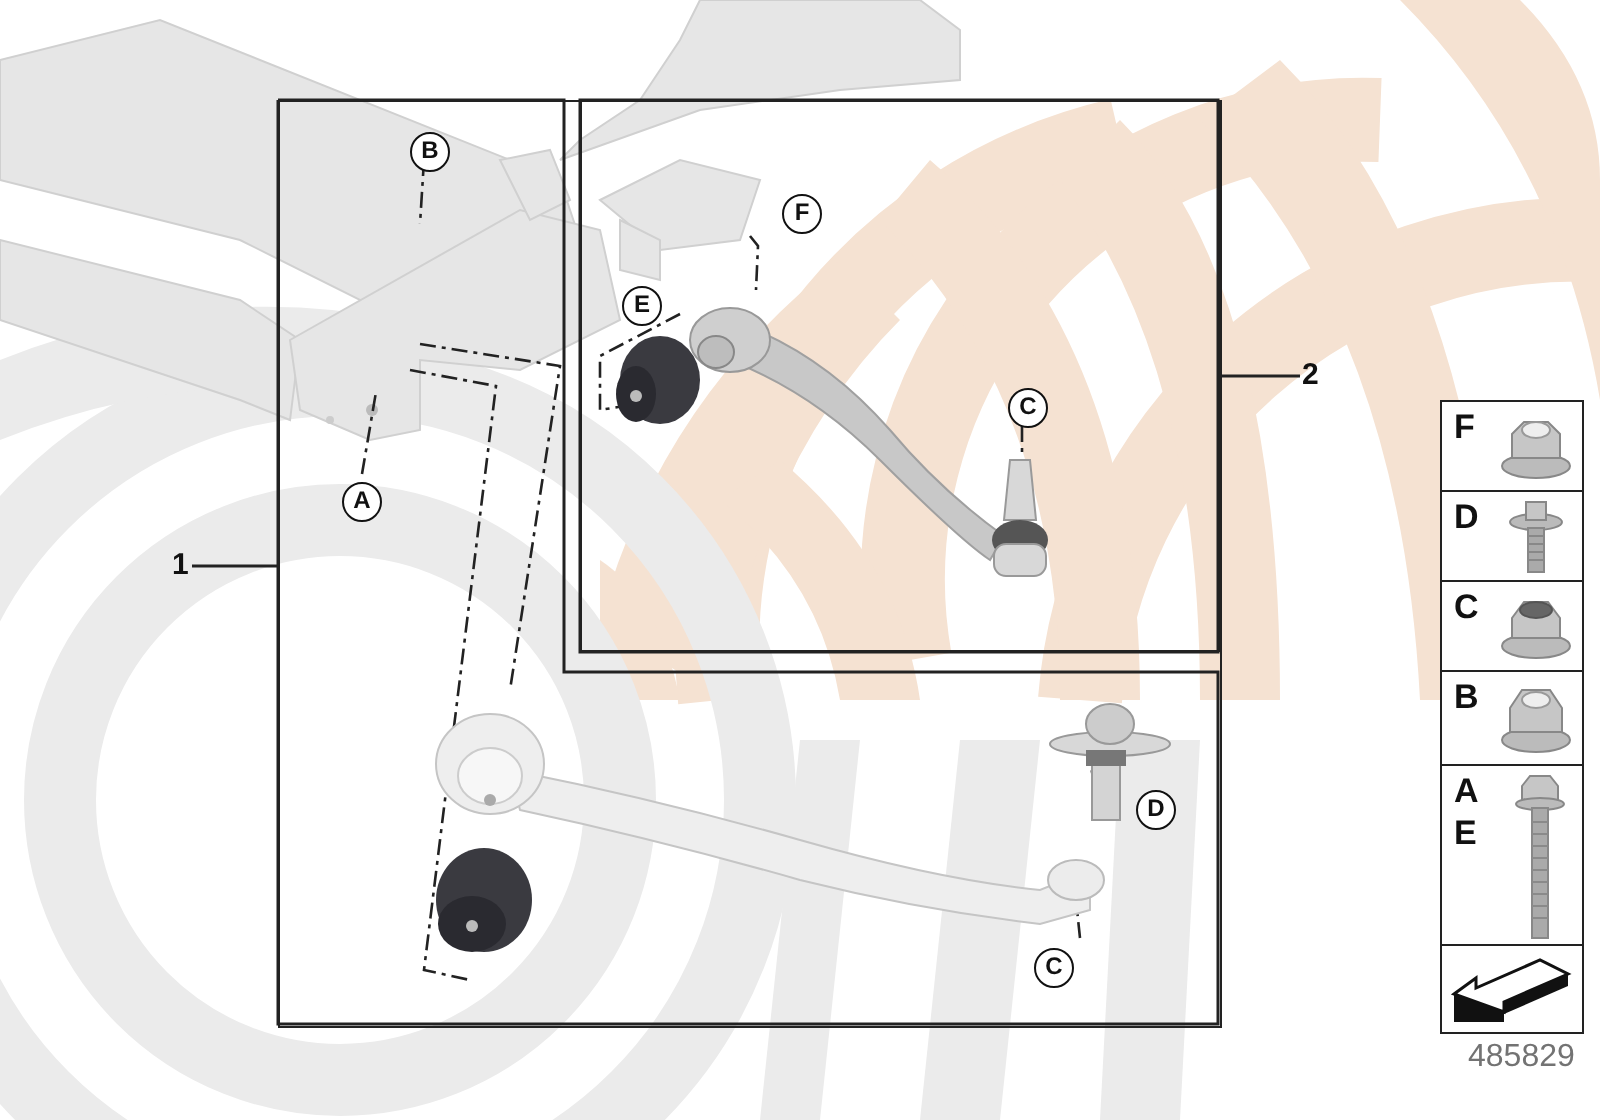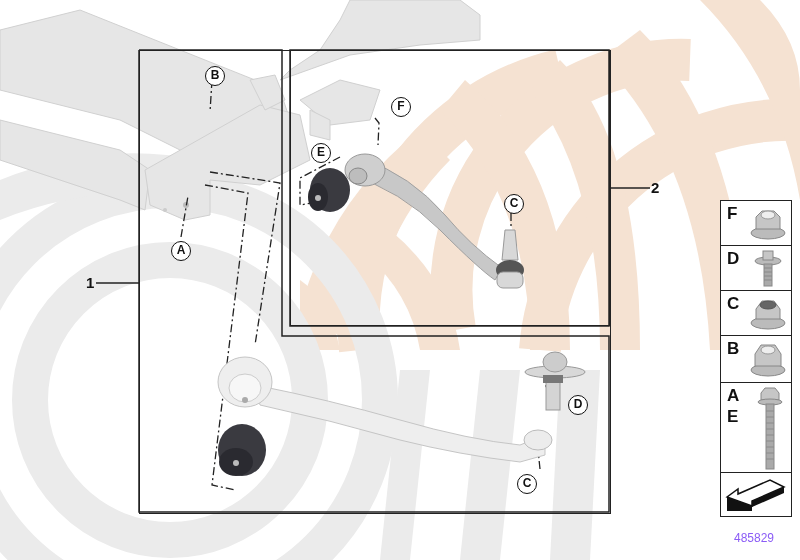--- a/index.html
+++ b/index.html
@@ -7,21 +7,21 @@
   .layer { position:absolute; left:0; top:0; width:800px; height:560px; }
   .frame { position:absolute; border:1.5px solid #222; box-sizing:border-box; }
   .callout { position:absolute; width:20px; height:20px; border:1.6px solid #111; border-radius:50%; background:#fff; box-sizing:border-box;
     font-weight:bold; font-size:12px; line-height:17px; text-align:center; color:#111; }
   .ref-num { position:absolute; font-weight:bold; font-size:15px; color:#111; }
   .legend { position:absolute; left:720px; top:200px; width:72px; }
   .legend-cell { position:relative; border:1.5px solid #222; border-bottom:none; background:#fff; box-sizing:border-box; width:72px; }
   .legend-cell:last-child { border-bottom:1.5px solid #222; }
   .legend-letter { position:absolute; left:6px; top:3px; font-weight:bold; font-size:17px; color:#111; line-height:20px; }
   .legend-icon { position:absolute; right:4px; top:4px; }
-  .diagram-id { position:absolute; left:734px; top:531px; font-size:12px; color:#8b5cf6; }
+  .diagram-id { position:absolute; left:734px; top:520px; font-size:16px; color:#737373; }
 </style>
 </head>
 <body>
 
 <svg class="layer" viewBox="0 0 800 560">
 
   <g fill="none" stroke="#f5e2d2" stroke-width="42">
     <path d="M 300 560 A 320 320 0 0 1 620 240" opacity="0"></path>
     <path d="M 360 350 A 260 260 0 0 1 560 70"></path>
     <path d="M 455 330 A 230 230 0 0 1 690 60"></path>

